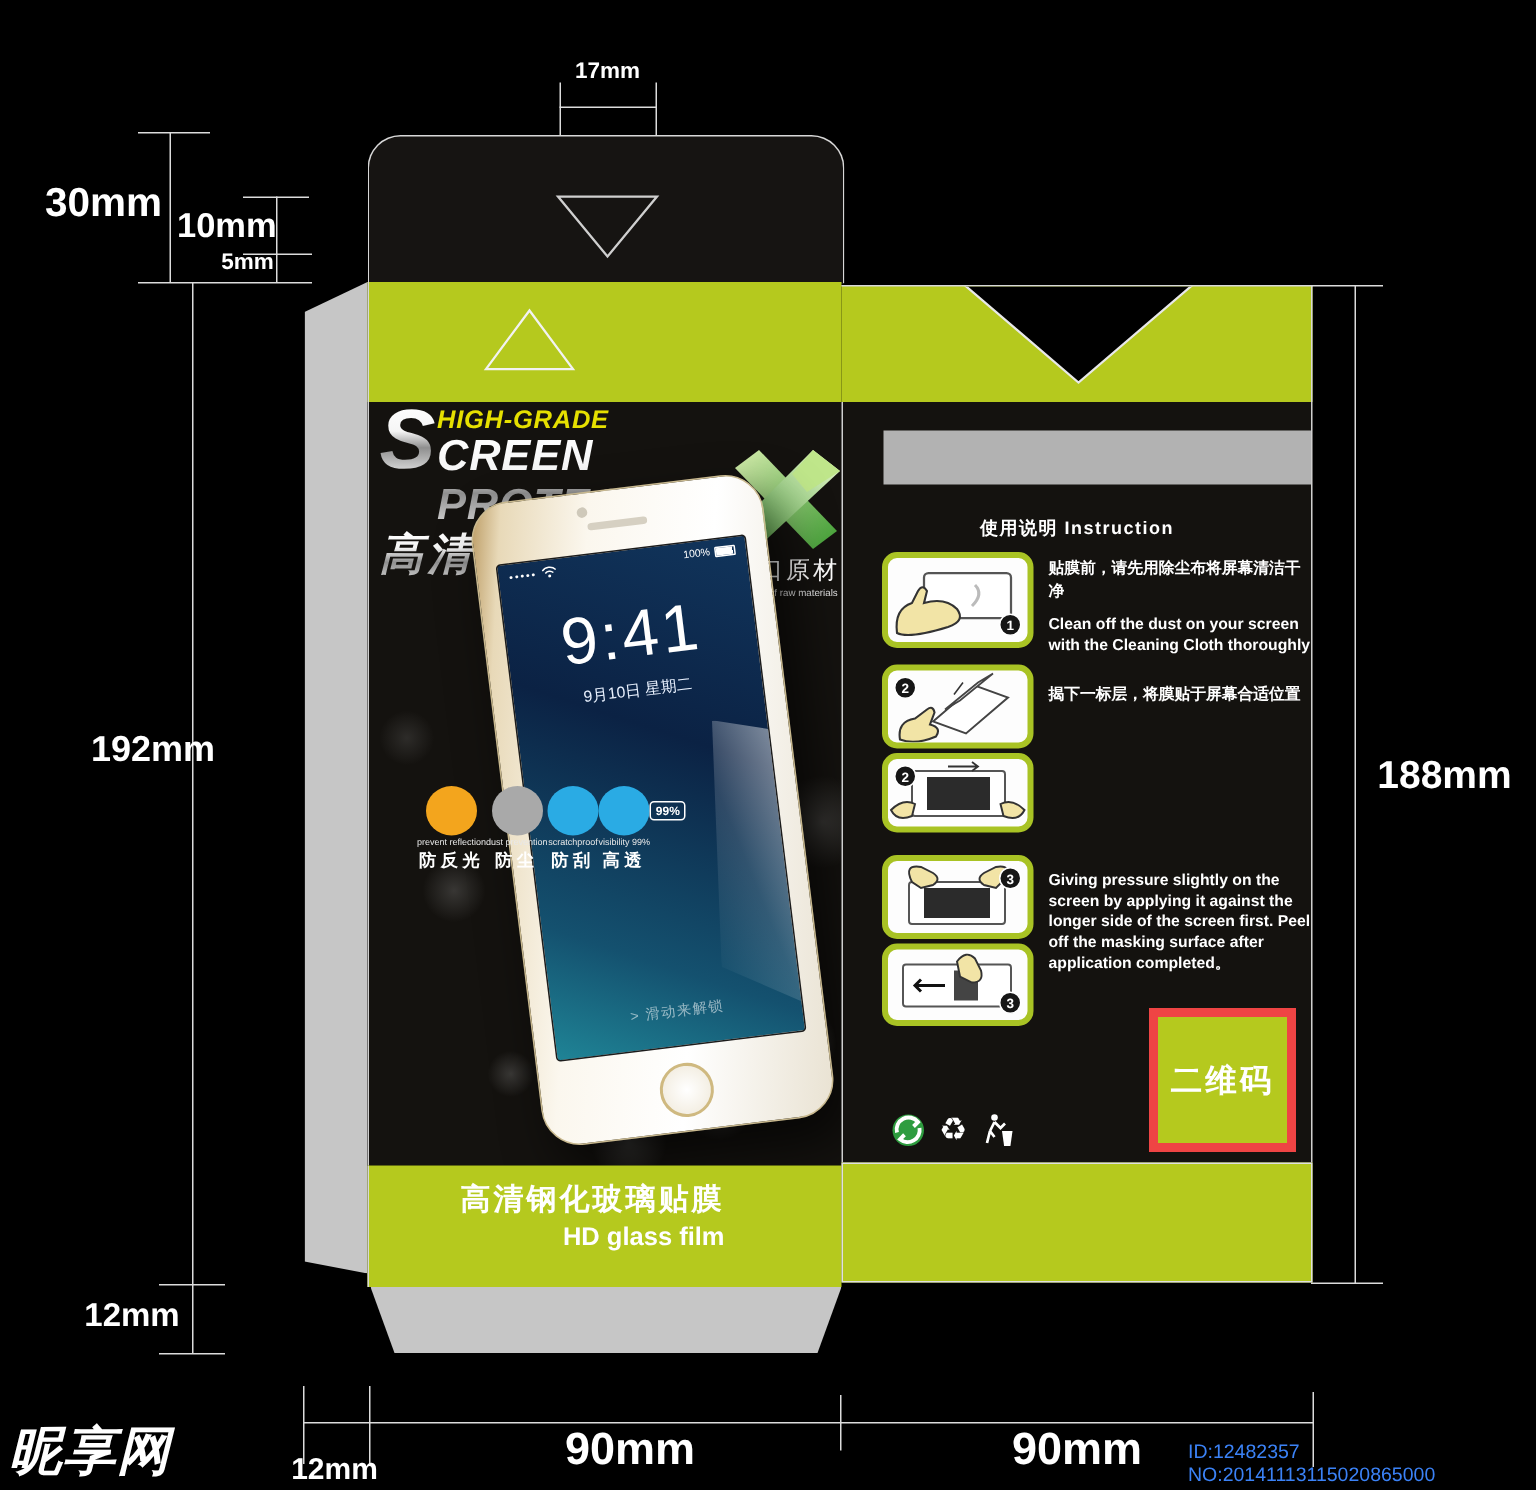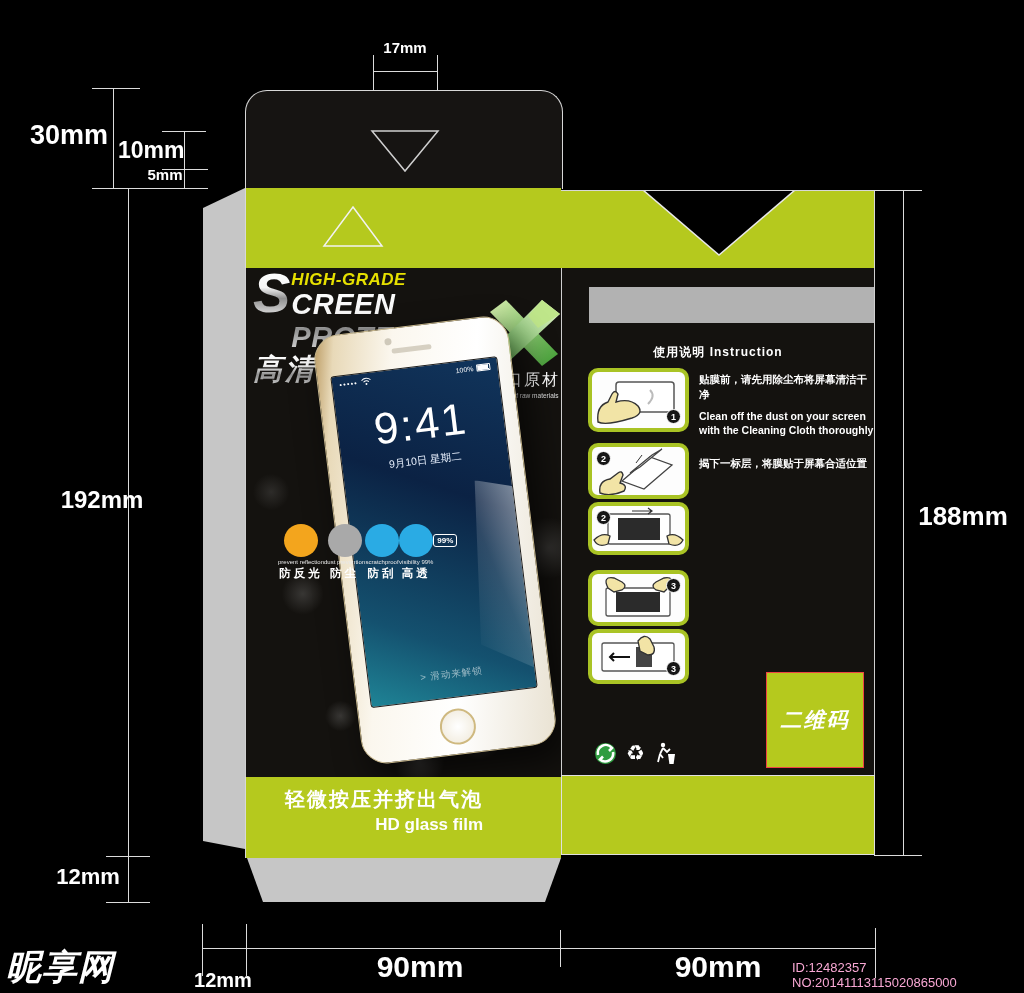--- a/index.html
+++ b/index.html
@@ -49,32 +49,32 @@
   
   .instr-title{position:absolute;top:76px;width:100%;text-align:center;font-size:12px;font-weight:bold;color:#fff;letter-spacing:1px;}
   .sbox{position:absolute;left:26px;width:101px;border:4px solid #a9c324;border-radius:10px;background:#fdfdfd;overflow:hidden;}
   .snum{position:absolute;width:15px;height:15px;background:#161616;border:1px solid #fff;border-radius:50%;
         color:#fff;font-size:9px;font-weight:bold;display:flex;align-items:center;justify-content:center;z-index:2;}
   .stext{position:absolute;left:137px;width:176px;color:#fff;}
   .stext .cn{font-size:10.5px;font-weight:bold;line-height:1.4;}
   .stext .en{font-size:10.5px;font-weight:bold;line-height:1.3;margin-top:9px;}
   .addr{position:absolute;left:30px;top:416px;font-size:40px;font-weight:900;letter-spacing:4px;color:#fff;}
   .eco{position:absolute;left:32px;top:474px;display:flex;align-items:center;gap:9px;}
-  .qrbox{position:absolute;left:204px;top:404px;width:98px;height:96px;border:1px solid #ef4444;
-         display:flex;align-items:center;justify-content:center;font-size:21px;font-weight:bold;letter-spacing:2px;color:#fff;font-style:italic;}
+  .qrbox{position:absolute;left:204px;top:404px;width:98px;height:96px;border:6px solid #ef4444;
+         display:flex;align-items:center;justify-content:center;font-size:21px;font-weight:bold;letter-spacing:2px;color:#fff;}
   
   .bbar-text{position:absolute;right:78px;top:9px;text-align:right;color:#fff;}
   .bbar-cn{font-size:20px;font-weight:bold;letter-spacing:2px;}
   .bbar-en{font-size:17px;font-weight:bold;margin-top:2px;}
   
   .wm{position:absolute;left:6px;top:944px;display:flex;align-items:flex-end;gap:8px;color:#fff;
       font-style:italic;text-shadow:1px 2px 2px rgba(0,0,0,.8);}
   .wm-cn{font-size:35px;font-weight:900;letter-spacing:1px;}
   .wm-url{font-size:25px;font-weight:bold;padding-bottom:3px;}
-  .idtext{position:absolute;left:792px;top:960px;font-size:13px;color:#f9a8d4;}
+  .idtext{position:absolute;left:792px;top:960px;font-size:13px;color:#3b82f6;}
   svg{display:block;}
 </style>
 </head>
 <body>
 
 <div id="stage">
 
   <div class="abs" style="left:203px;top:188px;width:42px;height:661px;background:#c6c6c6;
               clip-path:polygon(0 20px,100% 0,100% 100%,0 calc(100% - 8px));"></div>
 
@@ -269,20 +269,21 @@
     <div class="sbox" style="top:361px;height:55px;">
       <svg width="93" height="47" viewBox="0 0 93 47">
         <rect x="10" y="10" width="72" height="28" rx="2" fill="#fff" stroke="#555" stroke-width="1.3"></rect>
         <rect x="44" y="14" width="16" height="20" fill="#444"></rect>
         <path d="M38,24 h-20 m4,-4 l-4,4 l4,4" stroke="#111" stroke-width="2" fill="none"></path>
         <path d="M46,8 q6,-8 12,-2 l4,8 q2,8 -6,8 l-8,-4 Z" fill="#f2e4a6" stroke="#333" stroke-width="1.3"></path>
       </svg>
       <span class="snum" style="right:4px;bottom:4px;">3</span>
     </div>
     <div class="stext" style="top:304px;">
+      <div class="en">Giving pressure slightly on the screen by applying it against the longer side of the screen first. Peel off the masking surface after application completed。</div>
     </div>
 
     <div class="eco">
       <svg width="23" height="23" viewBox="0 0 23 23">
         <circle cx="11.5" cy="11.5" r="10.5" fill="#2e9c3f"></circle>
         <path d="M4,13 A8 8 0 0 1 18,6 L15,9" fill="none" stroke="#fff" stroke-width="2.6"></path>
         <path d="M19,10 A8 8 0 0 1 6,17.5 L9,14.5" fill="none" stroke="#fff" stroke-width="2.6"></path>
       </svg>
       <span style="font-family:'DejaVu Sans',sans-serif;font-size:21px;color:#fff;line-height:1;">♻</span>
       <svg width="22" height="23" viewBox="0 0 22 23">
@@ -291,21 +292,21 @@
         <path d="M6,12 L4,20 M6,12 L9,16" stroke="#fff" stroke-width="1.8" fill="none"></path>
         <path d="M14,12 h7 l-1.4,10 h-4.2 Z" fill="#fff"></path>
       </svg>
     </div>
 
     <div class="qrbox lime">二维码</div>
   </div>
 
   <div class="abs lime" style="left:245px;top:777px;width:316px;height:81px;border-left:1px solid #d8d8d8;">
     <div class="bbar-text">
-      <div class="bbar-cn">轻微按压并挤出气泡</div>
+      <div class="bbar-cn">高清钢化玻璃贴膜</div>
       <div class="bbar-en">HD glass film</div>
     </div>
   </div>
   <div class="abs lime" style="left:561px;top:775px;width:314px;height:80px;border:1px solid #e0e0e0;"></div>
 
   <div class="abs" style="left:247px;top:858px;width:314px;height:44px;background:#c6c6c6;
               clip-path:polygon(0 0,100% 0,calc(100% - 16px) 100%,16px 100%);"></div>
 
   <div class="mline" style="left:373px;top:55px;width:1px;height:35px;"></div>
   <div class="mline" style="left:437px;top:55px;width:1px;height:35px;"></div>

